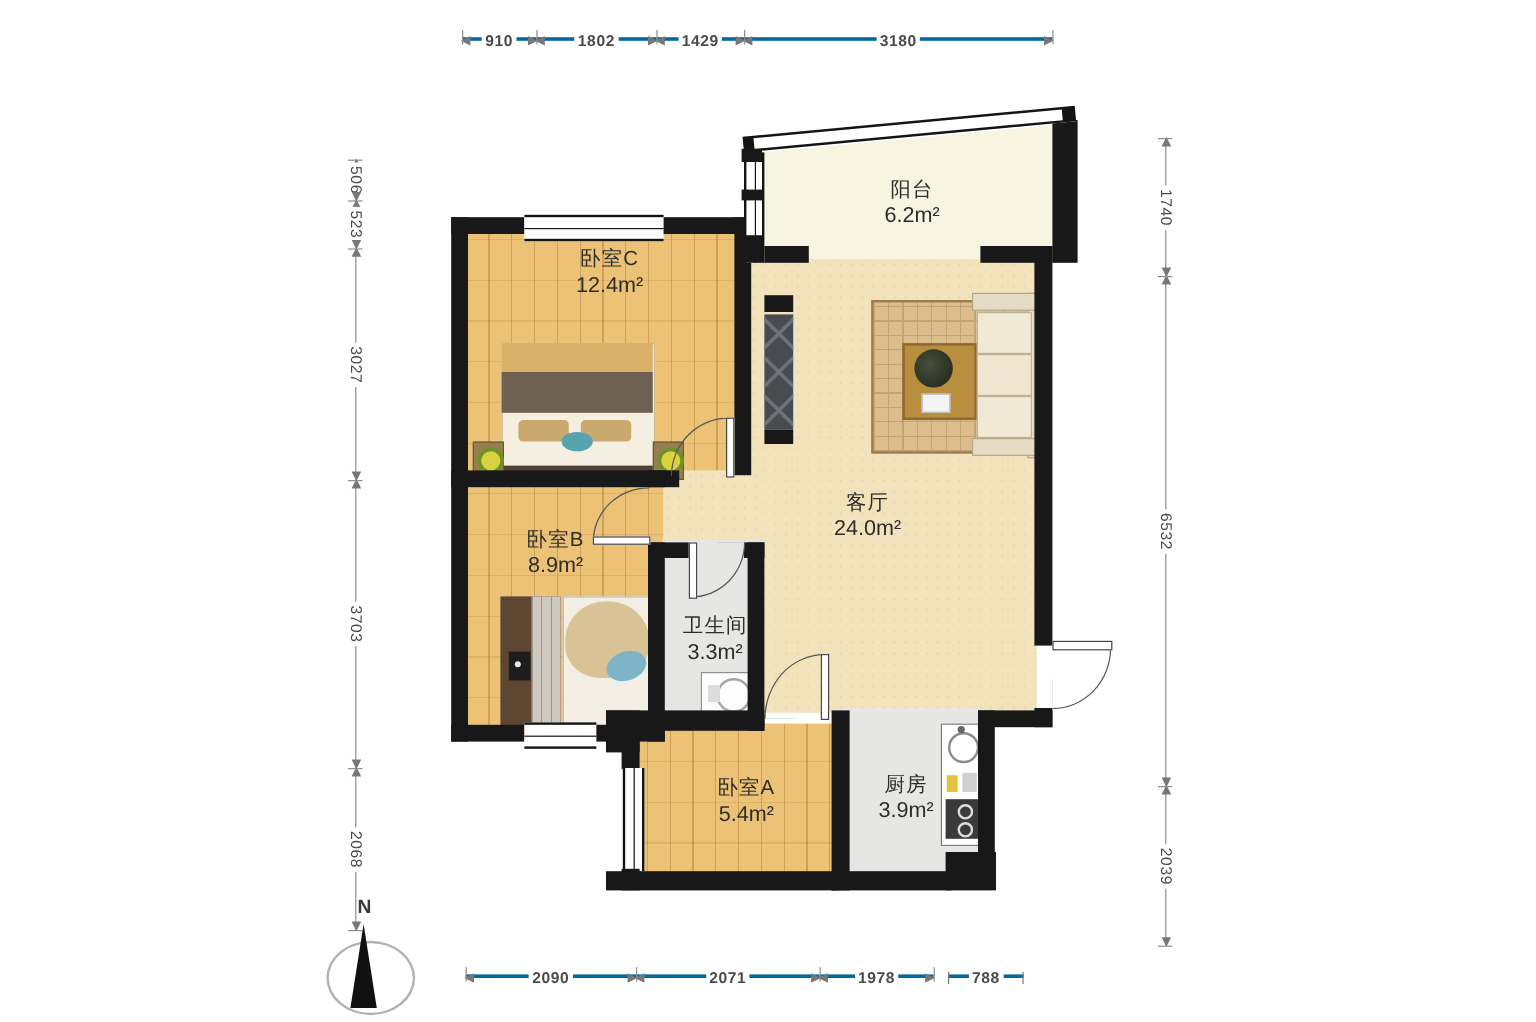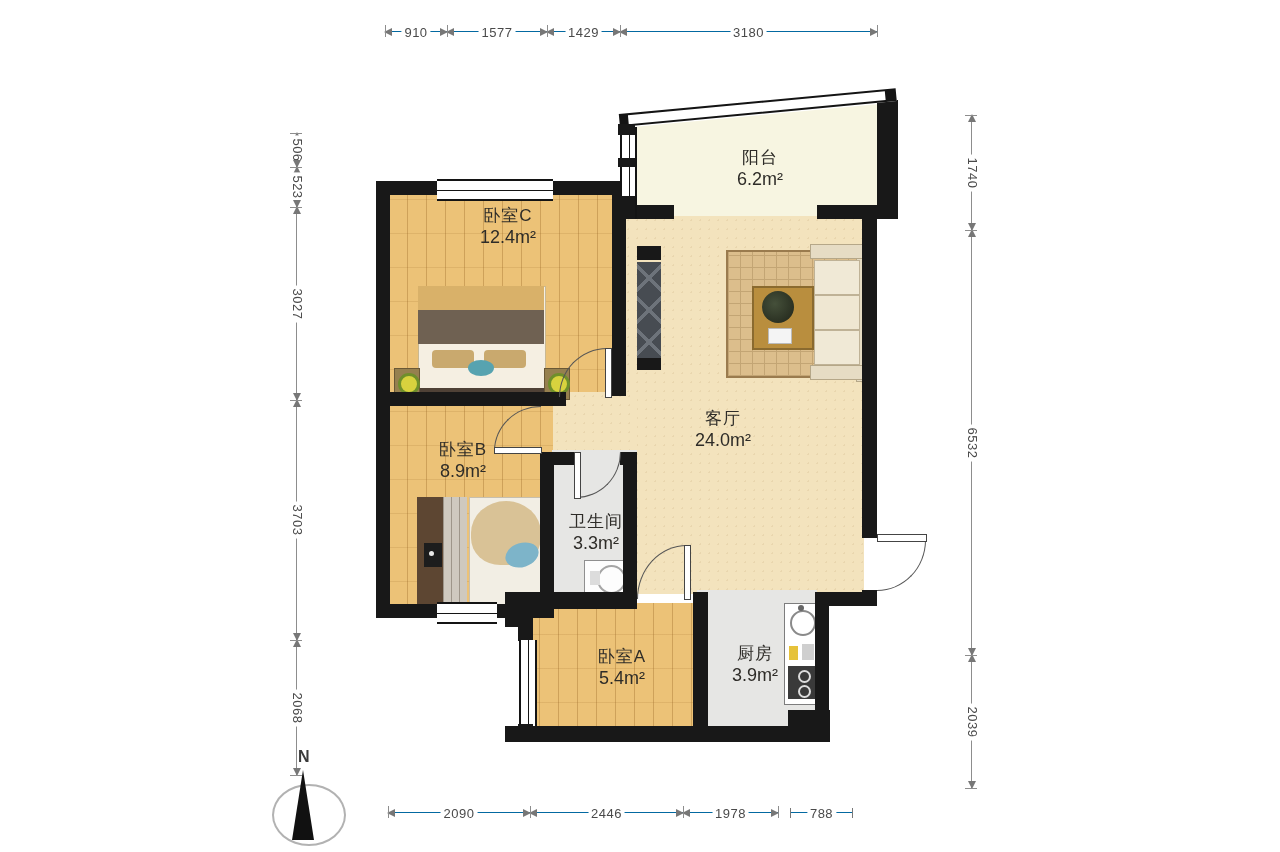--- a/index.html
+++ b/index.html
@@ -22,21 +22,21 @@
   .win-h::after{content:'';position:absolute;left:0;right:0;top:50%;height:1px;background:#141414;}
   .win-v{position:absolute;background:#fff;border-left:2px solid #141414;border-right:2px solid #141414;}
   .win-v::after{content:'';position:absolute;top:0;bottom:0;left:50%;width:1px;background:#141414;}
   
   .leaf{position:absolute;background:#fff;border:1px solid #444;}
   .arc{position:absolute;border:0 solid #555;}
   .arc.tl{border-top-left-radius:100% 100%;border-top-width:1.4px;border-left-width:1.4px;}
   .arc.br{border-bottom-right-radius:100% 100%;border-bottom-width:1.4px;border-right-width:1.4px;}
   
   .dim{position:absolute;}
-  .dim-h{height:0;border-top:1px solid #0369a1;}
+  .dim-h{height:0;border-top:3px solid #0369a1;font-weight:bold;}
   .dim-h::before{content:'';position:absolute;left:-1px;top:-4.5px;width:0;height:0;
      border:4px solid transparent;border-left:0;border-right:8px solid #777;}
   .dim-h::after{content:'';position:absolute;right:-1px;top:-4.5px;width:0;height:0;
      border:4px solid transparent;border-right:0;border-left:8px solid #777;}
   .dim-h.bars::before{border:none;width:1px;height:10px;background:#777;top:-5px;left:0;}
   .dim-h.bars::after{border:none;width:1px;height:10px;background:#777;top:-5px;right:0;}
   .dim-v{width:0;border-left:1px solid #8d8d8d;}
   .dim-v::before{content:'';position:absolute;top:-1px;left:-4.5px;width:0;height:0;
      border:4px solid transparent;border-top:0;border-bottom:8px solid #777;}
   .dim-v::after{content:'';position:absolute;bottom:-1px;left:-4.5px;width:0;height:0;
@@ -215,39 +215,39 @@
   </div>
   <div class="room-label" style="left:755px;top:642px;">
     <div class="rname">厨房</div>
     <div class="rarea">3.9m²</div>
   </div>
 
   <div class="dim dim-h" style="left:385px;top:31px;width:62px;">
     <span class="dim-label">910</span>
     </div>
   <div class="dim dim-h" style="left:447px;top:31px;width:100px;">
-    <span class="dim-label">1577</span>
+    <span class="dim-label">1802</span>
     </div>
   <div class="dim dim-h" style="left:547px;top:31px;width:73px;">
     <span class="dim-label">1429</span>
     </div>
   <div class="dim dim-h" style="left:620px;top:31px;width:257px;">
     <span class="dim-label">3180</span>
     </div>
   <div class="tick-v" style="left:385px;top:25px;"></div>
   <div class="tick-v" style="left:447px;top:25px;"></div>
   <div class="tick-v" style="left:547px;top:25px;"></div>
   <div class="tick-v" style="left:620px;top:25px;"></div>
   <div class="tick-v" style="left:877px;top:25px;"></div>
 
   <div class="dim dim-h" style="left:388px;top:812px;width:142px;">
     <span class="dim-label">2090</span>
     </div>
   <div class="dim dim-h" style="left:530px;top:812px;width:153px;">
-    <span class="dim-label">2446</span>
+    <span class="dim-label">2071</span>
     </div>
   <div class="dim dim-h" style="left:683px;top:812px;width:95px;">
     <span class="dim-label">1978</span>
     </div>
   <div class="dim dim-h bars" style="left:790px;top:812px;width:63px;">
     <span class="dim-label">788</span>
     </div>
   <div class="tick-v" style="left:388px;top:806px;"></div>
   <div class="tick-v" style="left:530px;top:806px;"></div>
   <div class="tick-v" style="left:683px;top:806px;"></div>

